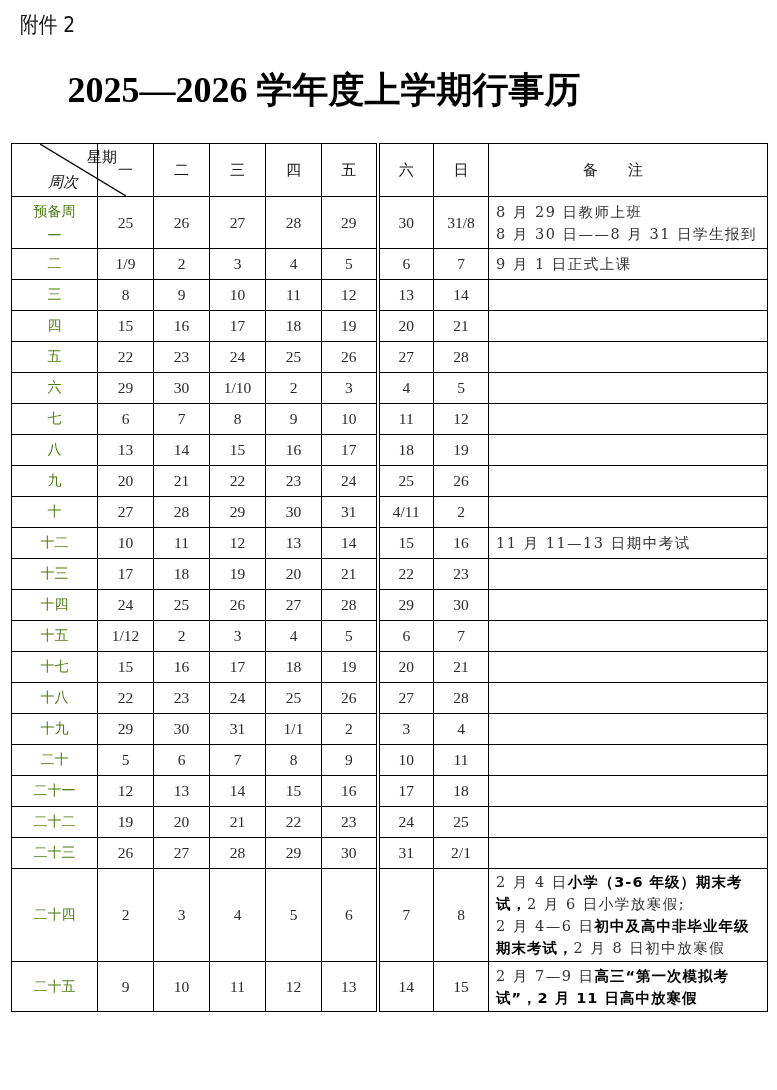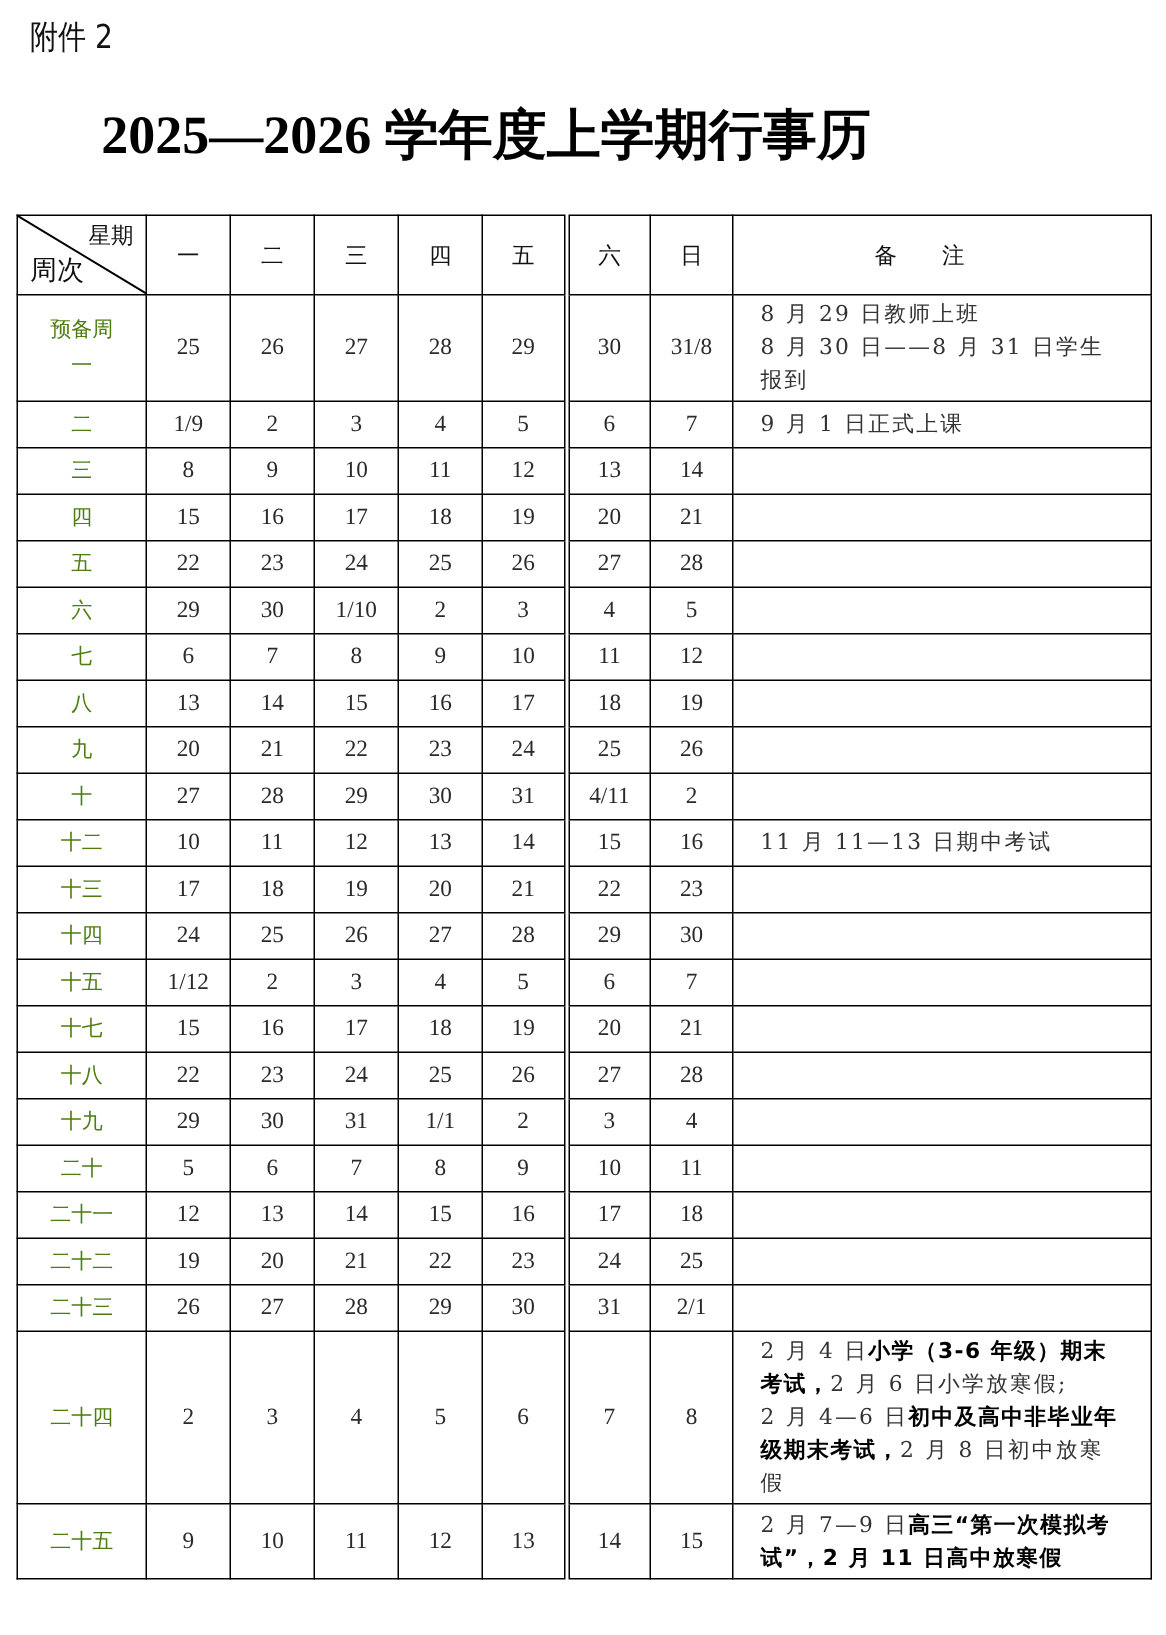--- a/index.html
+++ b/index.html
@@ -21,32 +21,32 @@
   }
   table.cal td, table.cal th {
     border: 1.6px solid #000; padding: 0; text-align: center; vertical-align: middle;
     font-family: "Liberation Serif", "DejaVu Serif", serif; font-size: 15.5px; color: #2a2a2a;
     font-weight: normal;
   }
   table.cal th { font-family: "DejaVu Sans", sans-serif; font-size: 15px; color: #111; height: 52px; }
   table.cal td.wk { font-family: "DejaVu Sans", sans-serif; font-size: 14px; color: #4d7c0f; }
   table.cal td.sep, table.cal th.sep { border-left: 4px double #000; }
   table.cal td.note {
-    text-align: left; padding: 2px 18px; font-size: 14.5px; letter-spacing: 1.5px;
+    text-align: left; padding: 2px 7px; font-size: 14.5px; letter-spacing: 1.5px;
     font-family: "DejaVu Serif", serif; color: #333; line-height: 22px;
   }
   table.cal td.note .b { font-weight: bold; color: #000; font-family: "DejaVu Sans", sans-serif; letter-spacing: 1px; }
   tr.r { height: 31px; }
   tr.r0 { height: 52px; }
   tr.r24 { height: 92px; }
   tr.r25 { height: 50px; }
-  .diag { position: relative; width: 100%; height: 52px; }
+  .diag { position: relative; width: 100%; height: 52px; margin-left: 28px; }
   .diag svg { position: absolute; left: 0; top: 0; }
   .diag .top { position: absolute; right: 8px; top: 4px; font-size: 15px; }
-  .diag .bot { position: absolute; left: 8px; bottom: 4px; font-size: 18px; }
+  .diag .bot { position: absolute; left: 8px; bottom: 4px; font-size: 15px; font-style: italic; }
   th.hdr-note { letter-spacing: 30px; }
 </style>
 </head>
 <body>
 
 <div class="attach">附件 2</div>
 <div class="title">2025—2026 学年度上学期行事历</div>
 
 <table class="cal">
   <colgroup>

